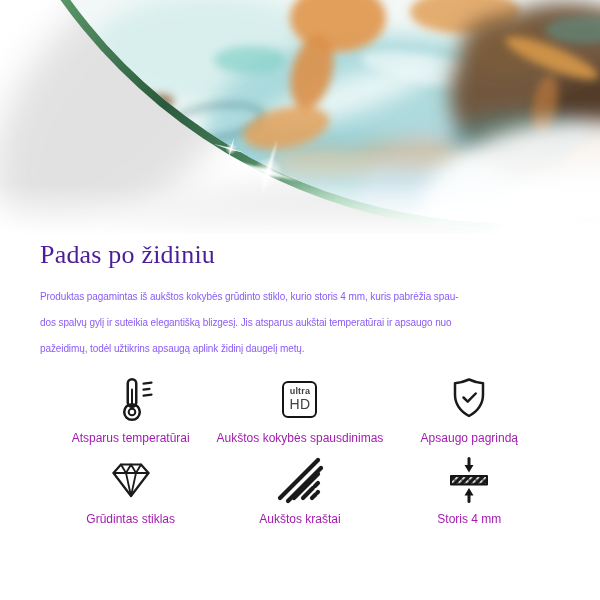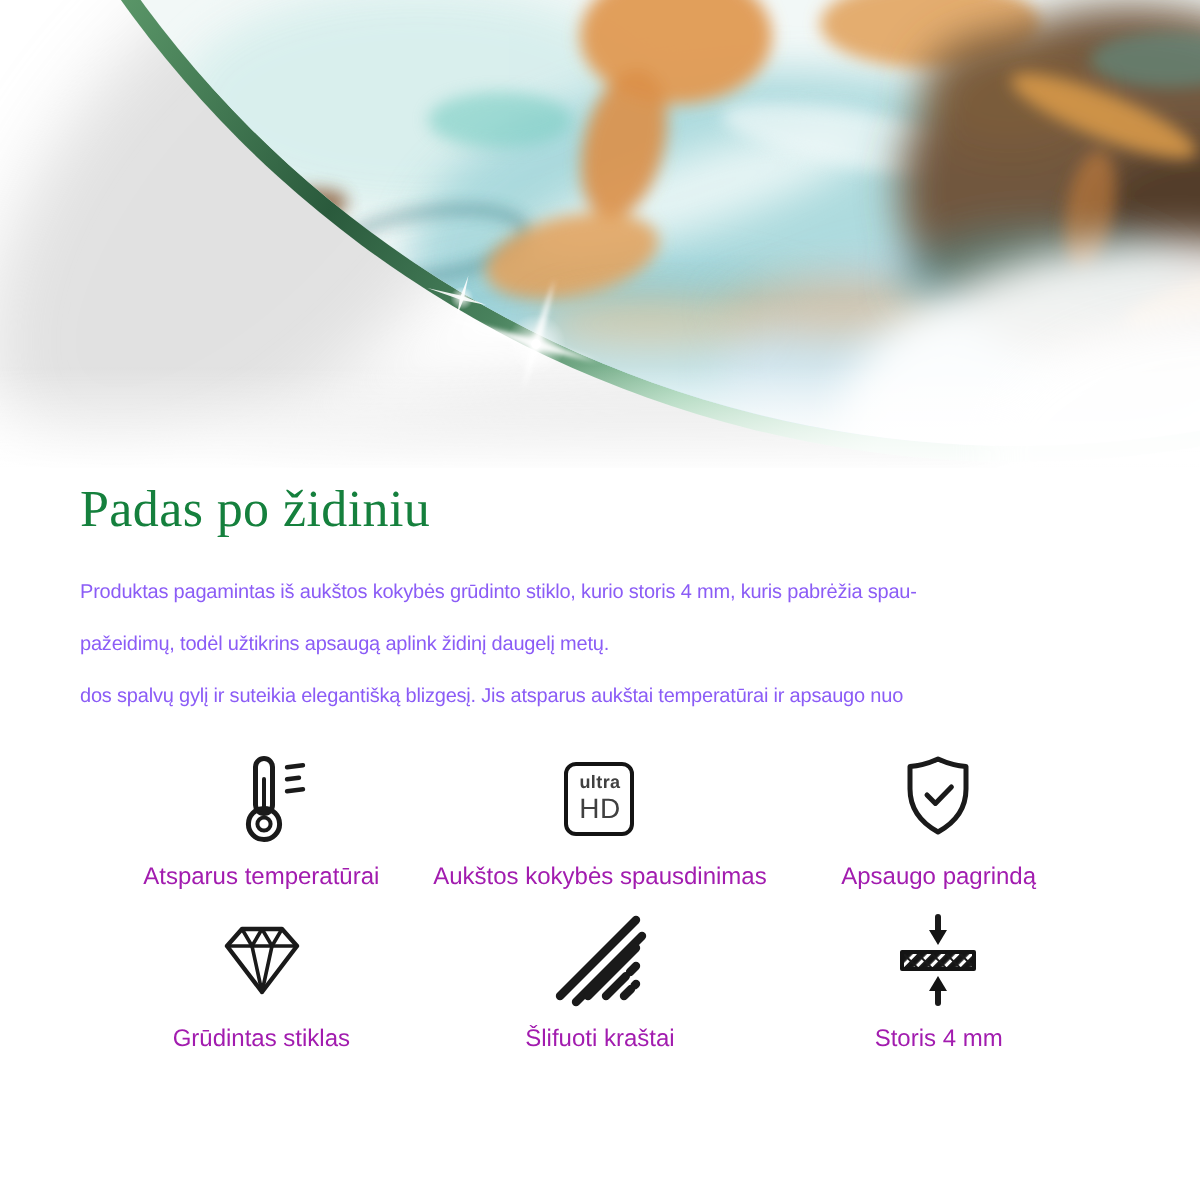--- a/index.html
+++ b/index.html
@@ -10,21 +10,21 @@
   .hero svg{display:block;}
 
   .content{padding:0 40px;}
   h1{
     margin:4px 0 0;
     font-family:"Liberation Serif","DejaVu Serif",serif;
     font-weight:400;
     font-size:26px;
     line-height:33px;
     letter-spacing:.2px;
-    color:#15803d;
+    color:#4c1d95;
   }
   .desc{
     margin:13px 0 0;
     font-size:10px;
     line-height:26px;
     letter-spacing:-.1px;
     color:#8b5cf6;
   }
   .desc span{display:block;white-space:nowrap;}
 
@@ -174,22 +174,22 @@
   </div>
 
   <div class="content">
 
     <h1>
       <span>Padas po židiniu</span><br>
     </h1>
 
     <p class="desc">
       <span>Produktas pagamintas iš aukštos kokybės grūdinto stiklo, kurio storis 4 mm, kuris pabrėžia spau-</span>
+      <span>dos spalvų gylį ir suteikia elegantišką blizgesį. Jis atsparus aukštai temperatūrai ir apsaugo nuo</span>
       <span>pažeidimų, todėl užtikrins apsaugą aplink židinį daugelį metų.</span>
-      <span>dos spalvų gylį ir suteikia elegantišką blizgesį. Jis atsparus aukštai temperatūrai ir apsaugo nuo</span>
     </p>
 
     <div class="features">
 
       <div class="feature">
         <div class="icon-box">
           <svg width="48" height="48" viewBox="0 0 48 48" class="ic">
             <rect x="20.75" y="4.25" width="8.5" height="27.5" rx="4.25" stroke-width="2.5"></rect>
             <circle cx="25" cy="37" r="7.8" stroke-width="2.5"></circle>
             <circle cx="25" cy="37" r="3.3" stroke-width="2"></circle>
@@ -237,21 +237,21 @@
       <div class="feature">
         <div class="icon-box">
           <svg width="48" height="48" viewBox="0 0 48 48" class="ic" stroke-linecap="butt">
             <line x1="4" y1="42" x2="42" y2="4" stroke-width="4.2"></line>
             <line x1="9" y1="42" x2="42" y2="9" stroke-width="4.2" transform="translate(3 3)"></line>
             <line x1="18" y1="42" x2="42" y2="18" stroke-width="4.2"></line>
             <line x1="27" y1="42" x2="42" y2="27" stroke-width="4.2" stroke-dasharray="14 3 10"></line>
             <line x1="36" y1="42" x2="42" y2="36" stroke-width="4.2" stroke-dasharray="5 2.5 4"></line>
           </svg>
         </div>
-        <div class="feature-label">Šlifuoti kraštai</div>
+        <div class="feature-label">Aukštos kraštai</div>
       </div>
 
       <div class="feature">
         <div class="icon-box">
           <svg width="48" height="48" viewBox="0 0 48 48" class="ic">
             <defs>
               <pattern id="hatchP" width="5" height="5" patternUnits="userSpaceOnUse" patternTransform="rotate(45)">
                 <rect width="5" height="5" fill="#ffffff"></rect>
                 <rect width="2.4" height="5" fill="#141414"></rect>
               </pattern>

